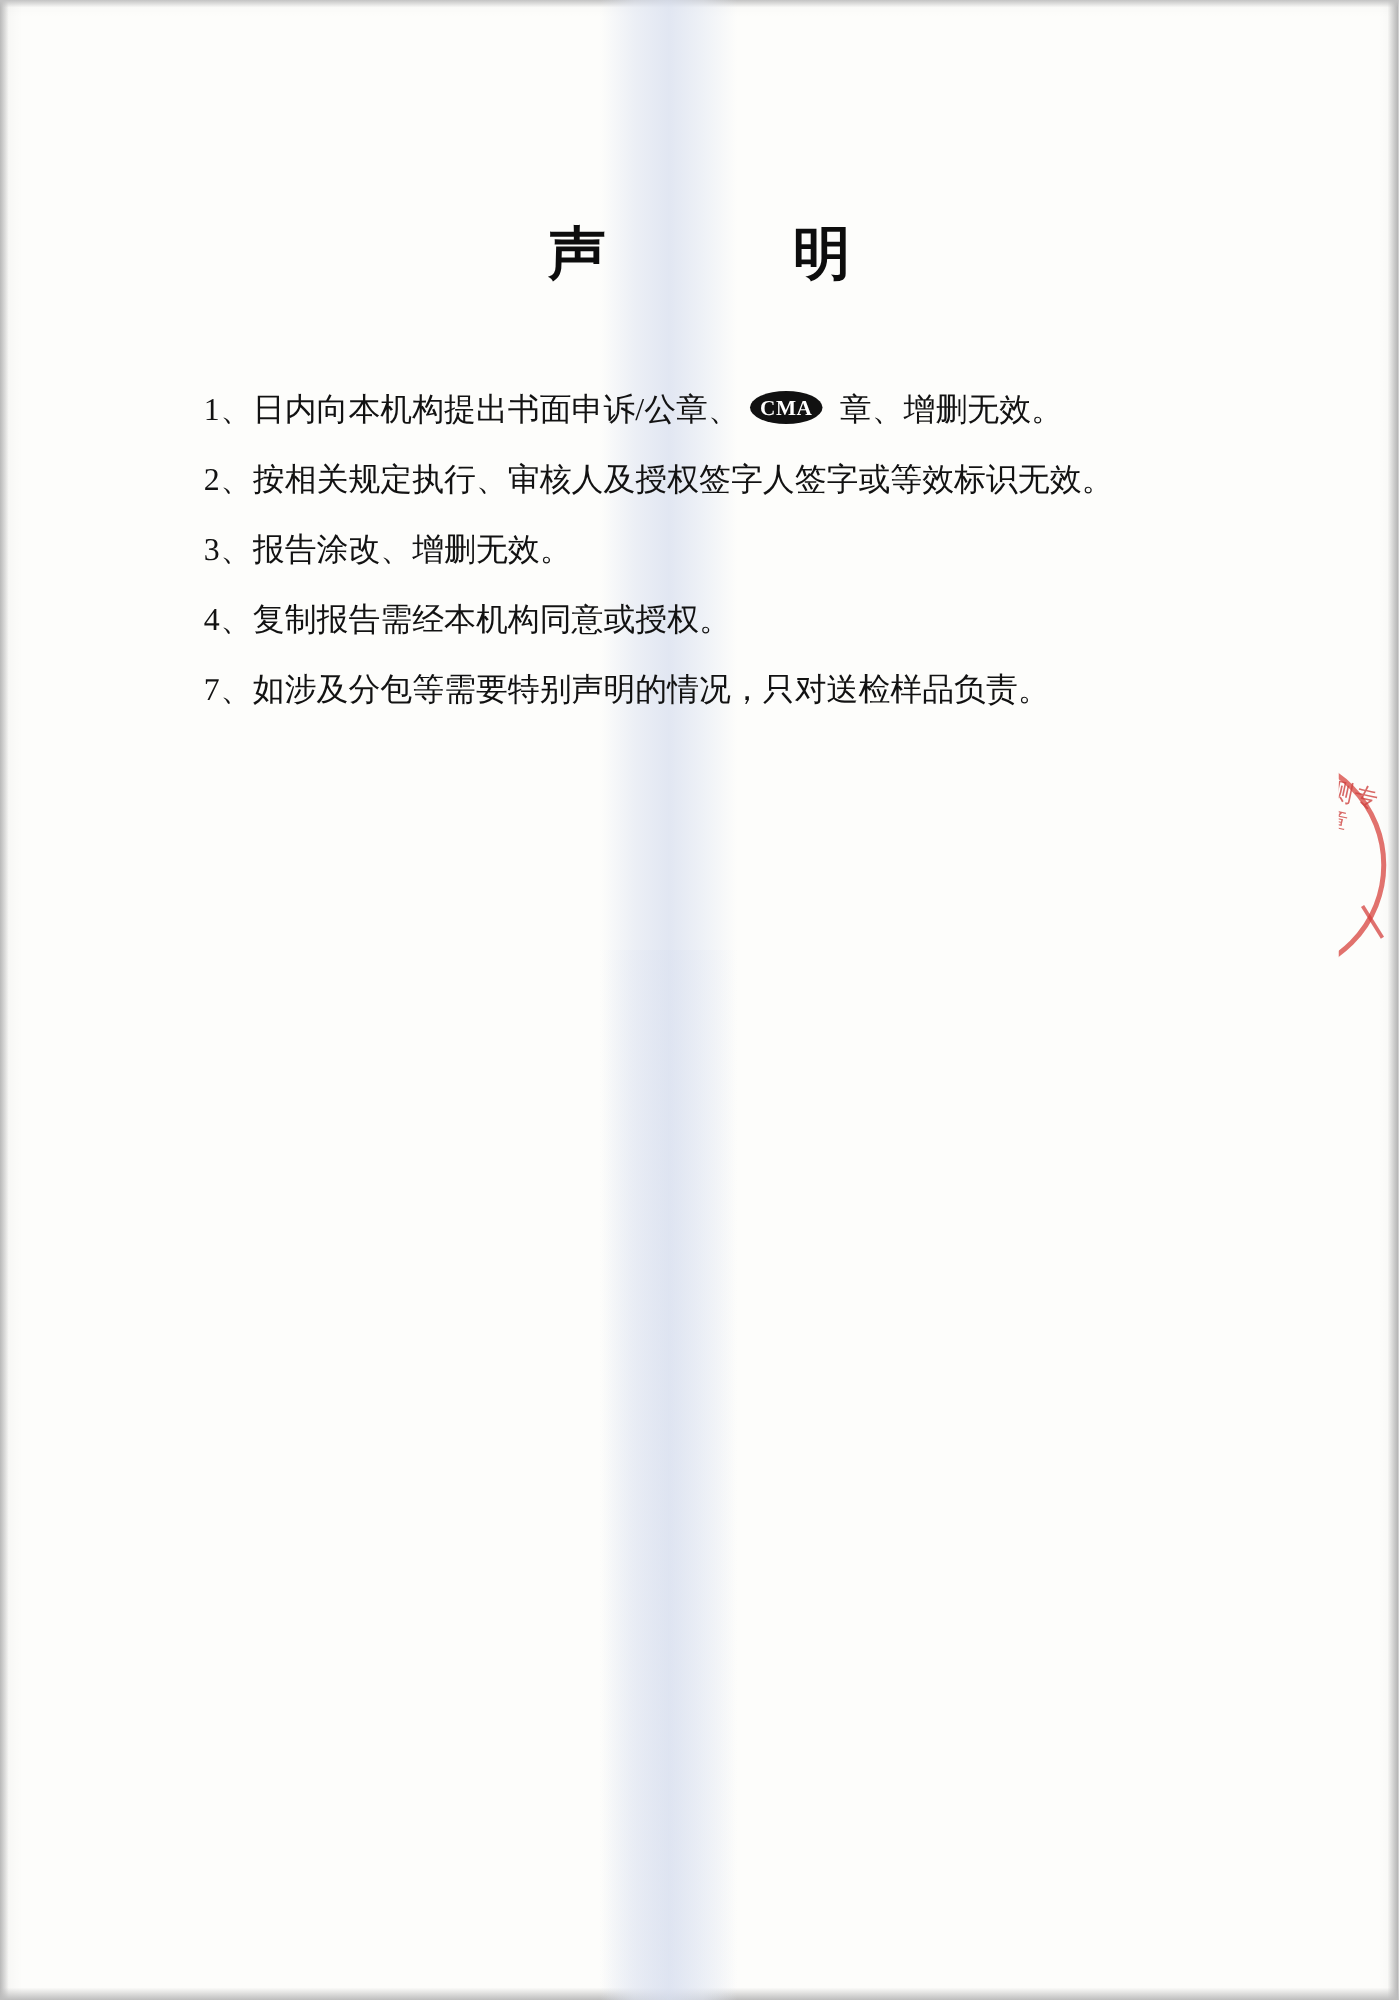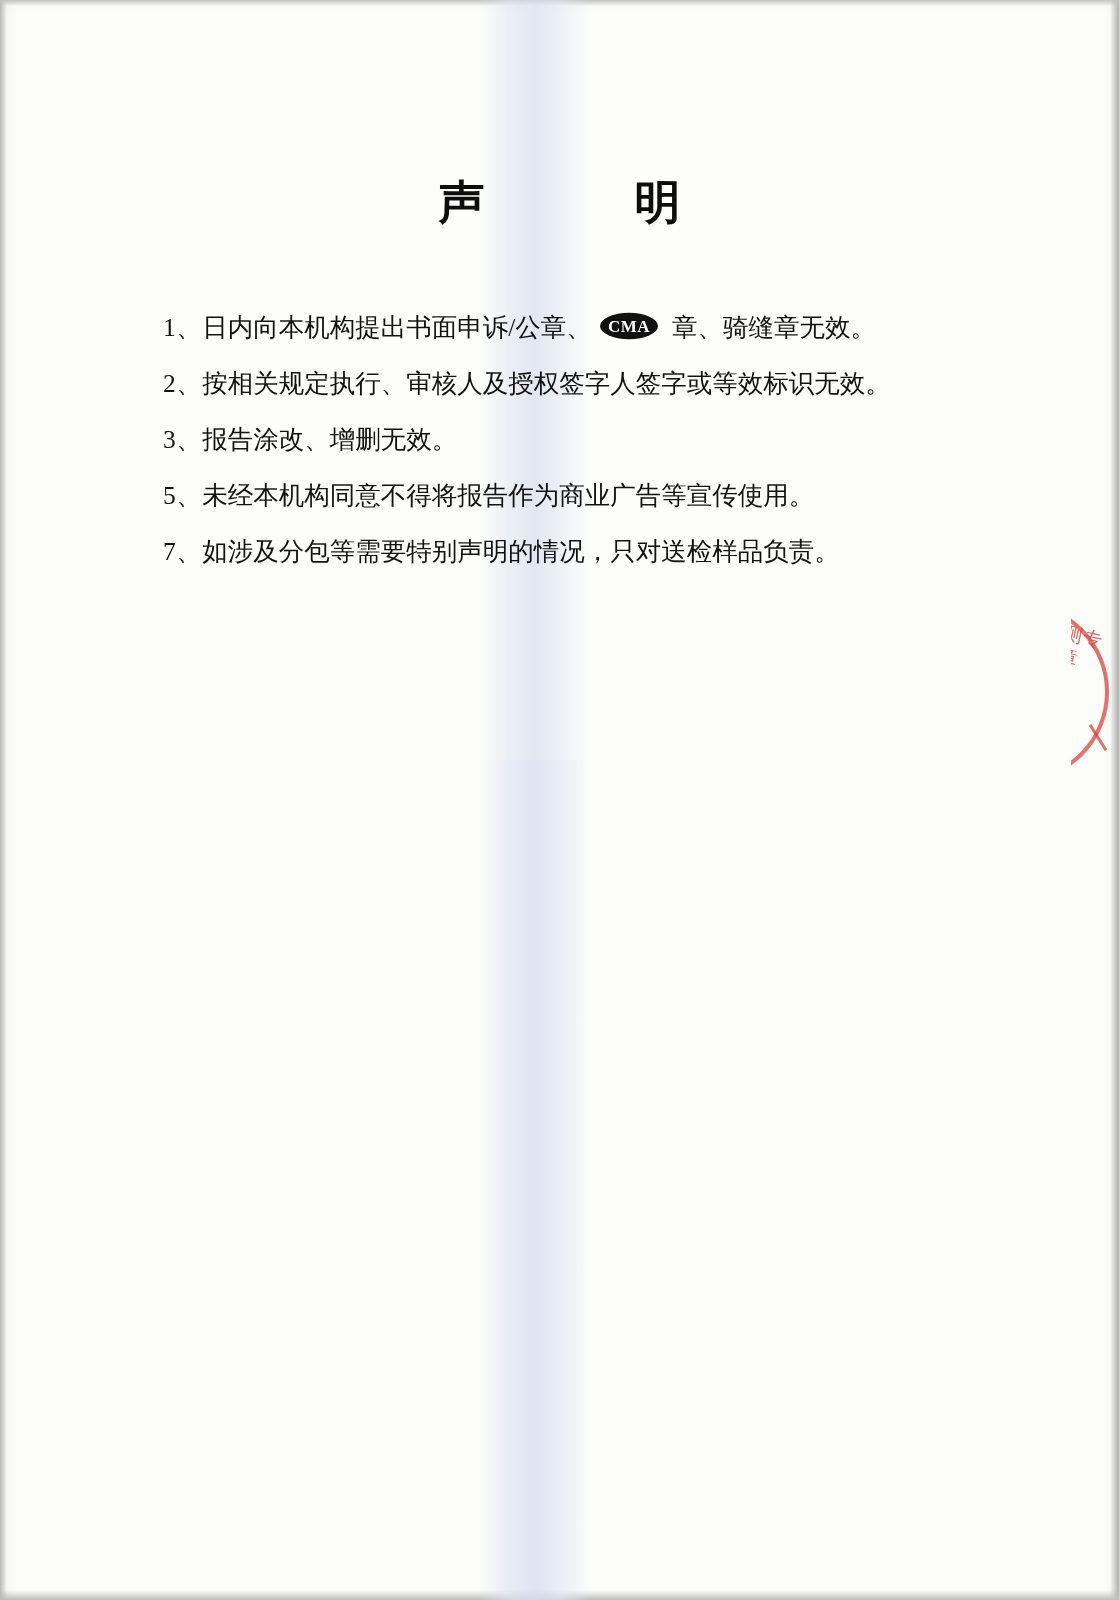--- a/index.html
+++ b/index.html
@@ -183,35 +183,35 @@
   <div class="content">
 
     <div class="doc-title">声　　明</div>
 
     <div class="clauses">
 
       <div class="clause">
         <span class="num">1、</span><span>日内向本机构提出书面申诉/公章、</span><span class="ma-badge"><svg width="62" height="30" viewBox="0 0 62 30" xmlns="http://www.w3.org/2000/svg">
               <ellipse cx="31" cy="15" rx="29" ry="13.2" fill="#111111"></ellipse>
               <text x="31" y="21" font-family="Liberation Serif, serif" font-size="17" font-weight="bold" fill="#ffffff" text-anchor="middle" letter-spacing="0.5">CMA</text>
-            </svg></span><span>章、骑缝章无效。</span>
+            </svg></span><span>章、增删无效。</span>
       </div>
 
       <div class="clause">
         <span class="num">2、</span><span>按相关规定执行、审核人及授权签字人签字或等效标识无效。</span>
       </div>
 
       <div class="clause">
         <span class="num">3、</span><span>报告涂改、增删无效。</span>
       </div>
 
-
-      <div class="clause">
-        <span class="num">5、</span><span>未经本机构同意不得将报告作为商业广告等宣传使用。</span>
-      </div>
+      <div class="clause">
+        <span class="num">4、</span><span>复制报告需经本机构同意或授权。</span>
+      </div>
+
 
 
       <div class="clause">
         <span class="num">7、</span><span>如涉及分包等需要特别声明的情况，只对送检样品负责。</span>
       </div>
 
     </div>
 
     <div class="stamp">
       <div class="stamp-inner">

